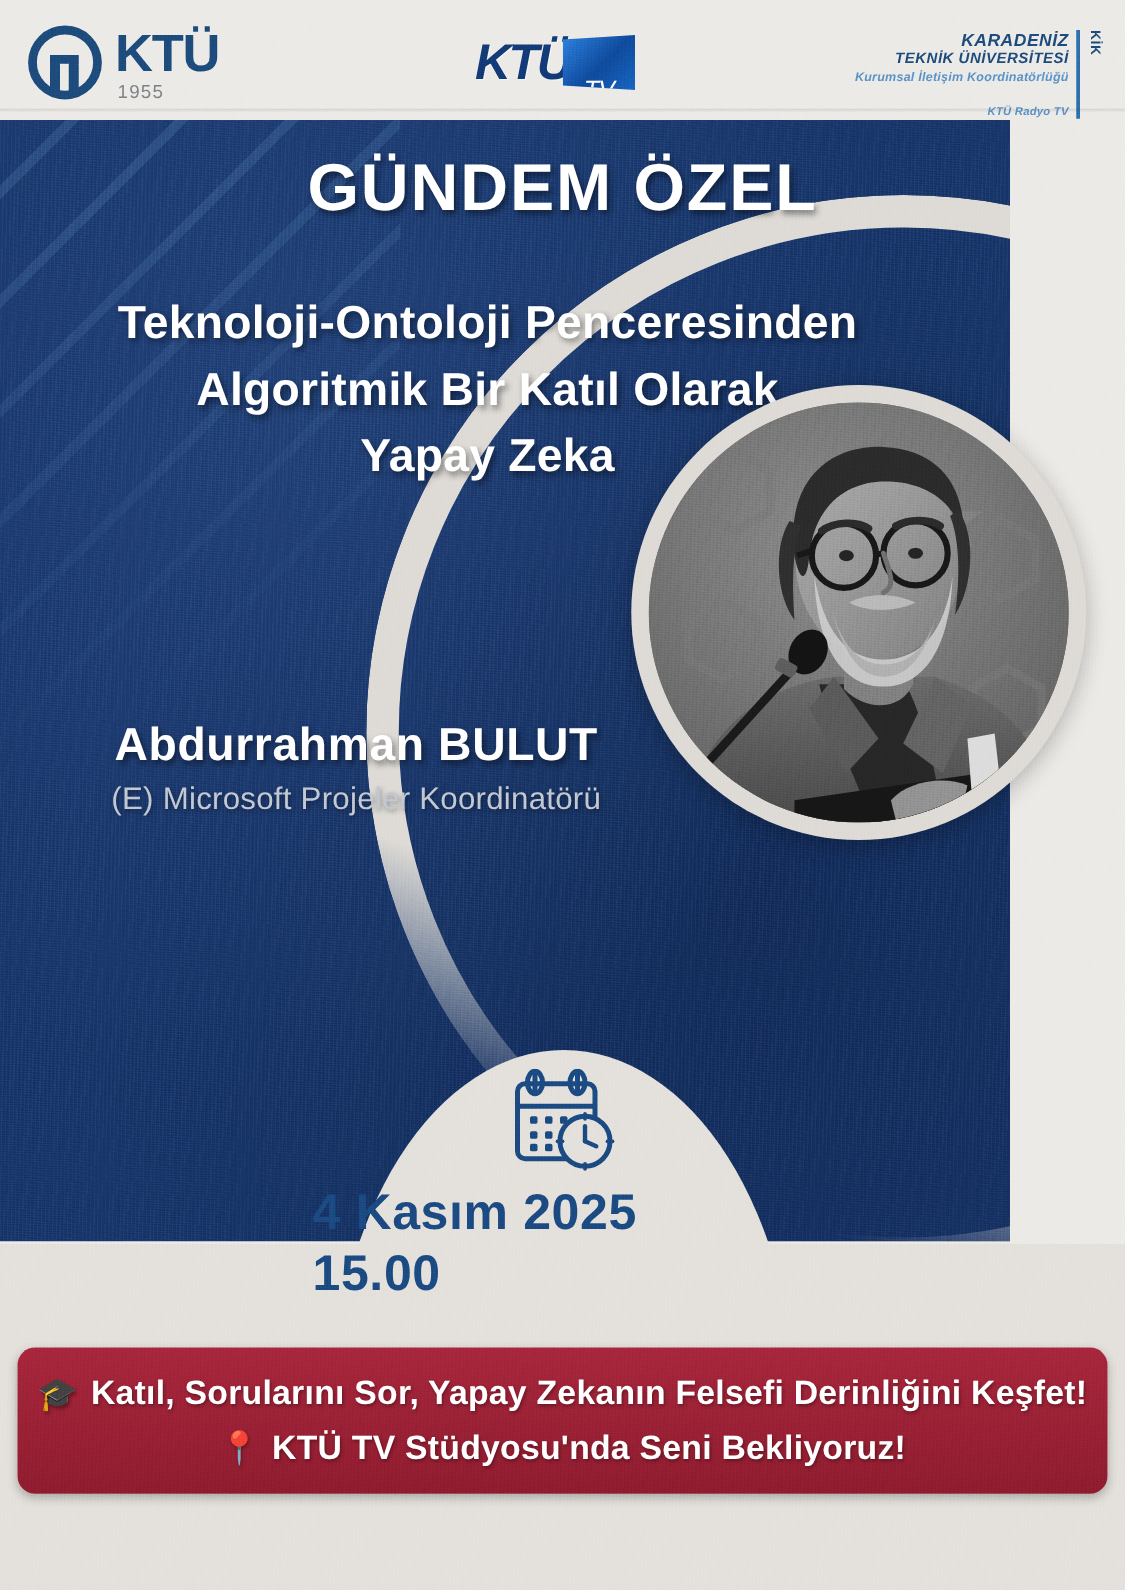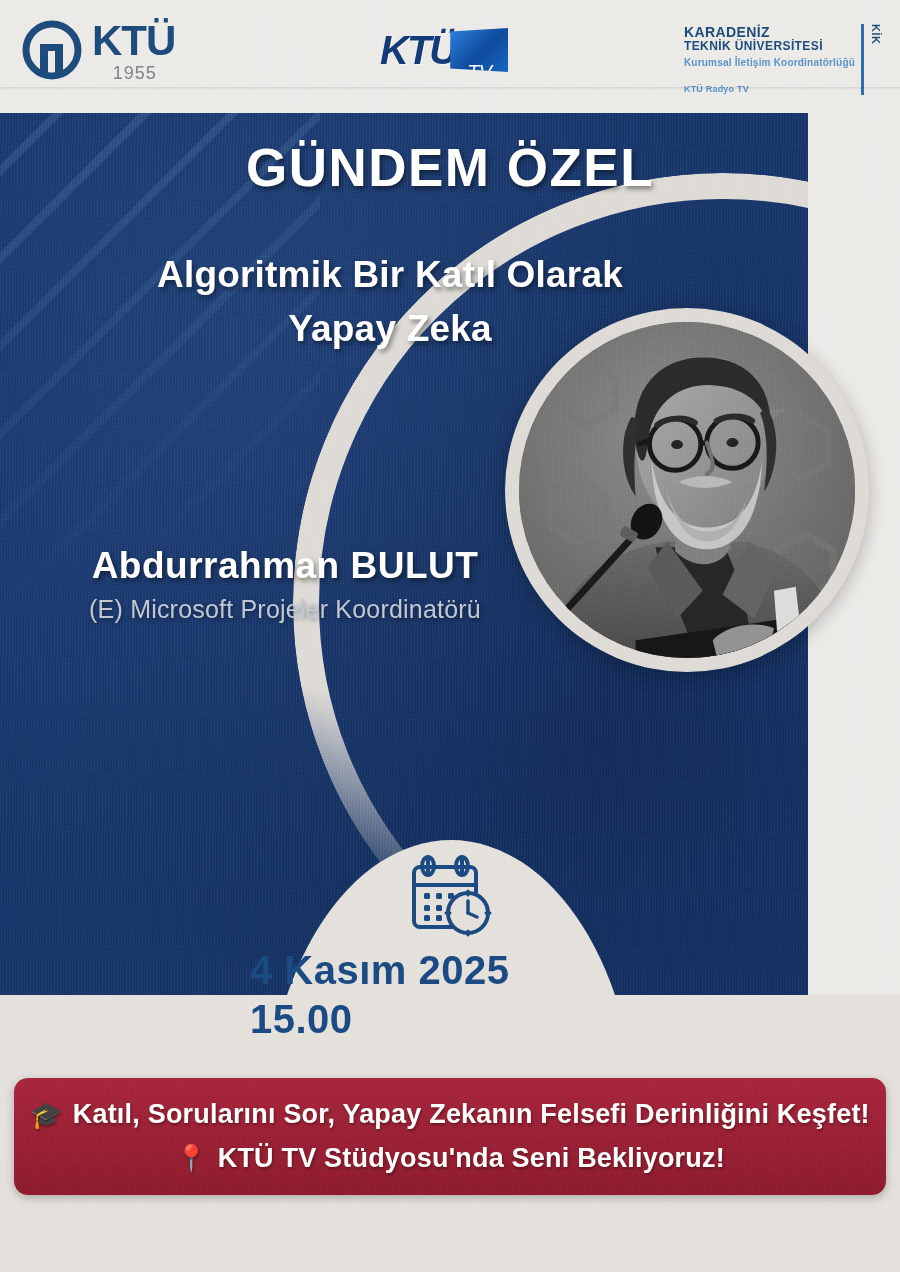--- a/index.html
+++ b/index.html
@@ -43,22 +43,22 @@
     position: absolute; left: 22px; top: 20px;
     display: flex; align-items: center; gap: 4px;
   }
   .logo-mark { width: 66px; height: 62px; }
   .logo-ktu-txt { position: relative; line-height: 1; }
   .logo-ktu-txt .big {
     font-size: 42px; font-weight: 700; color: #1d4b7c;
     letter-spacing: -1px; display: block;
   }
   .logo-ktu-txt .yr {
-    font-size: 18px; color: #7e8287; letter-spacing: 1px;
-    display: block; margin-top: 2px; margin-left: 2px; text-align: center;
+    font-size: 15px; color: #7e8287; letter-spacing: 1px;
+    display: block; margin-top: 2px; margin-left: 2px;
   }
 
   
   .logo-tv {
     position: absolute; left: 380px; top: 28px;
     display: flex; align-items: center;
   }
   .logo-tv .ktu {
     font-size: 40px; font-weight: 700; font-style: italic;
     color: #123a77; letter-spacing: -2px; line-height: 1;
@@ -74,35 +74,35 @@
     color: #ffffff; font-weight: 400; font-size: 20px; font-style: italic;
     letter-spacing: -0.5px;
     margin-top: 45px;
   }
 
   
   .logo-right {
     position: absolute; right: 18px; top: 24px;
     display: flex; align-items: stretch; gap: 6px;
   }
-  .logo-right .lines { line-height: 1.15; }
+  .logo-right .lines { text-align: right; line-height: 1.15; font-style: italic; }
   .lr1 { font-size: 14px; font-weight: 700; color: #1d4b7c; letter-spacing: .4px; }
   .lr2 { font-size: 12px; font-weight: 700; color: #1d4b7c; letter-spacing: .4px; }
   .lr3 { font-size: 10px; font-weight: 700; color: #5a93c7; letter-spacing: .2px; margin-top: 3px;}
   .lr4 { font-size: 9px;  font-weight: 700; color: #5a93c7; letter-spacing: .2px; margin-top: 16px;}
   .kik-bar { width: 3px; background: #2d6fae; }
   .kik-vert {
     writing-mode: vertical-rl;
     font-size: 11px; font-weight: 700; color: #1d4b7c;
     letter-spacing: .5px; display:flex; align-items:center;
   }
 
   
   #navy {
-    position: absolute; top: 113px; left: 0;
+    position: absolute; top: 96px; left: 0;
     width: 808px; height: 897px;
     background:
       radial-gradient(ellipse at 30% 25%, rgba(40,75,135,.55), rgba(0,0,0,0) 60%),
       radial-gradient(ellipse at 75% 70%, rgba(10,30,70,.45), rgba(0,0,0,0) 65%),
       #17366c;
     overflow: hidden;
     z-index: 10;
   }
   .navy-noise{
     position:absolute; inset:0;
@@ -173,21 +173,21 @@
   .portrait {
     width: 100%; height: 100%; border-radius: 50%;
     overflow: hidden; position: relative;
     background: #6e6e6e;
     filter: grayscale(1);
   }
   .portrait svg { display: block; width: 100%; height: 100%; }
 
   
   .speaker {
-    position: absolute; top: 545px; left: 20px; width: 530px;
+    position: absolute; top: 575px; left: 20px; width: 530px;
     text-align: center; z-index: 22;
   }
   .speaker-name {
     font-size: 37px; font-weight: 700; color: #ffffff;
     letter-spacing: .5px; text-shadow: 2px 3px 5px rgba(0,0,0,.45);
   }
   .speaker-role {
     font-size: 25px; font-weight: 400; color: #c2c8d2;
     margin-top: 8px; letter-spacing: .2px;
     text-shadow: 1px 2px 4px rgba(0,0,0,.4);
@@ -283,20 +283,21 @@
   </div>
 
   <div id="navy">
     <div class="navy-noise"></div>
     <div class="stripes"></div>
     <div class="arc"></div>
 
     <div class="kicker">GÜNDEM ÖZEL</div>
 
     <div class="title">
+      <div>Teknoloji-Ontoloji Penceresinden</div>
       <div>Algoritmik Bir Katıl Olarak</div>
       <div>Yapay Zeka</div>
     </div>
   </div>
 
   <div class="portrait-wrap">
     <div class="portrait">
       <svg viewBox="0 0 340 340" preserveAspectRatio="xMidYMid slice">
         <defs>
           <radialGradient id="bgG" cx="45%" cy="35%" r="80%">

